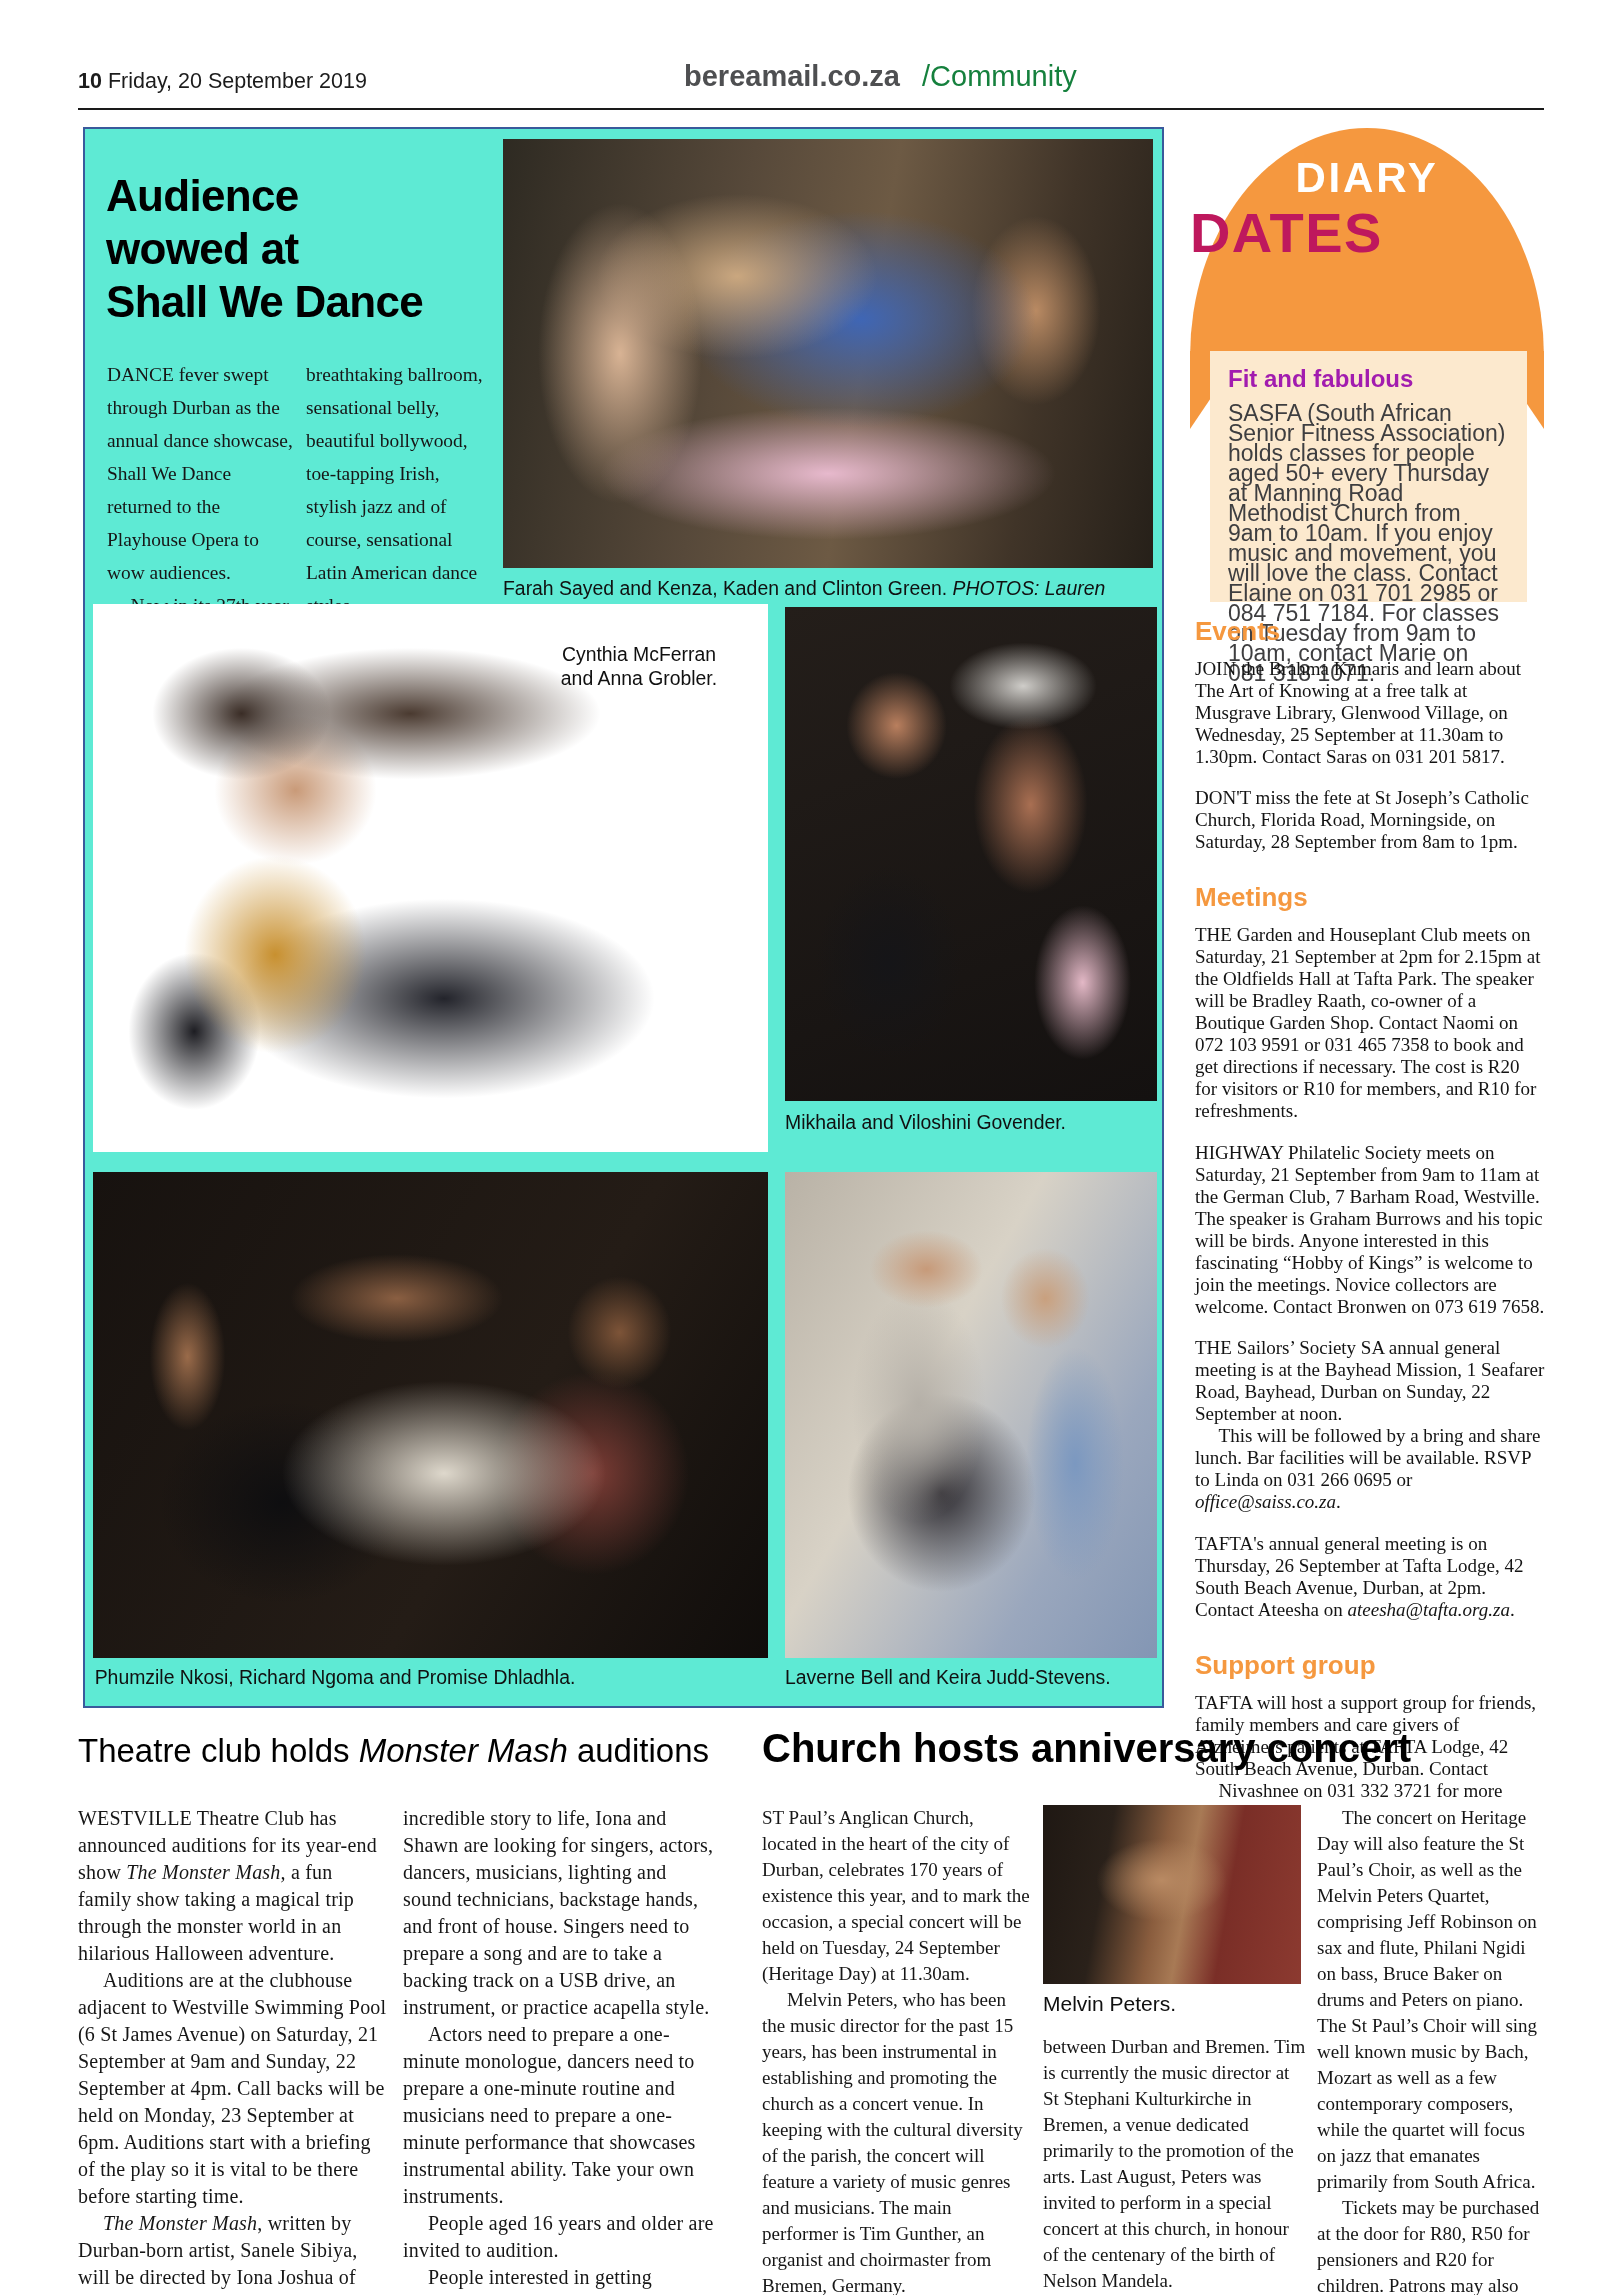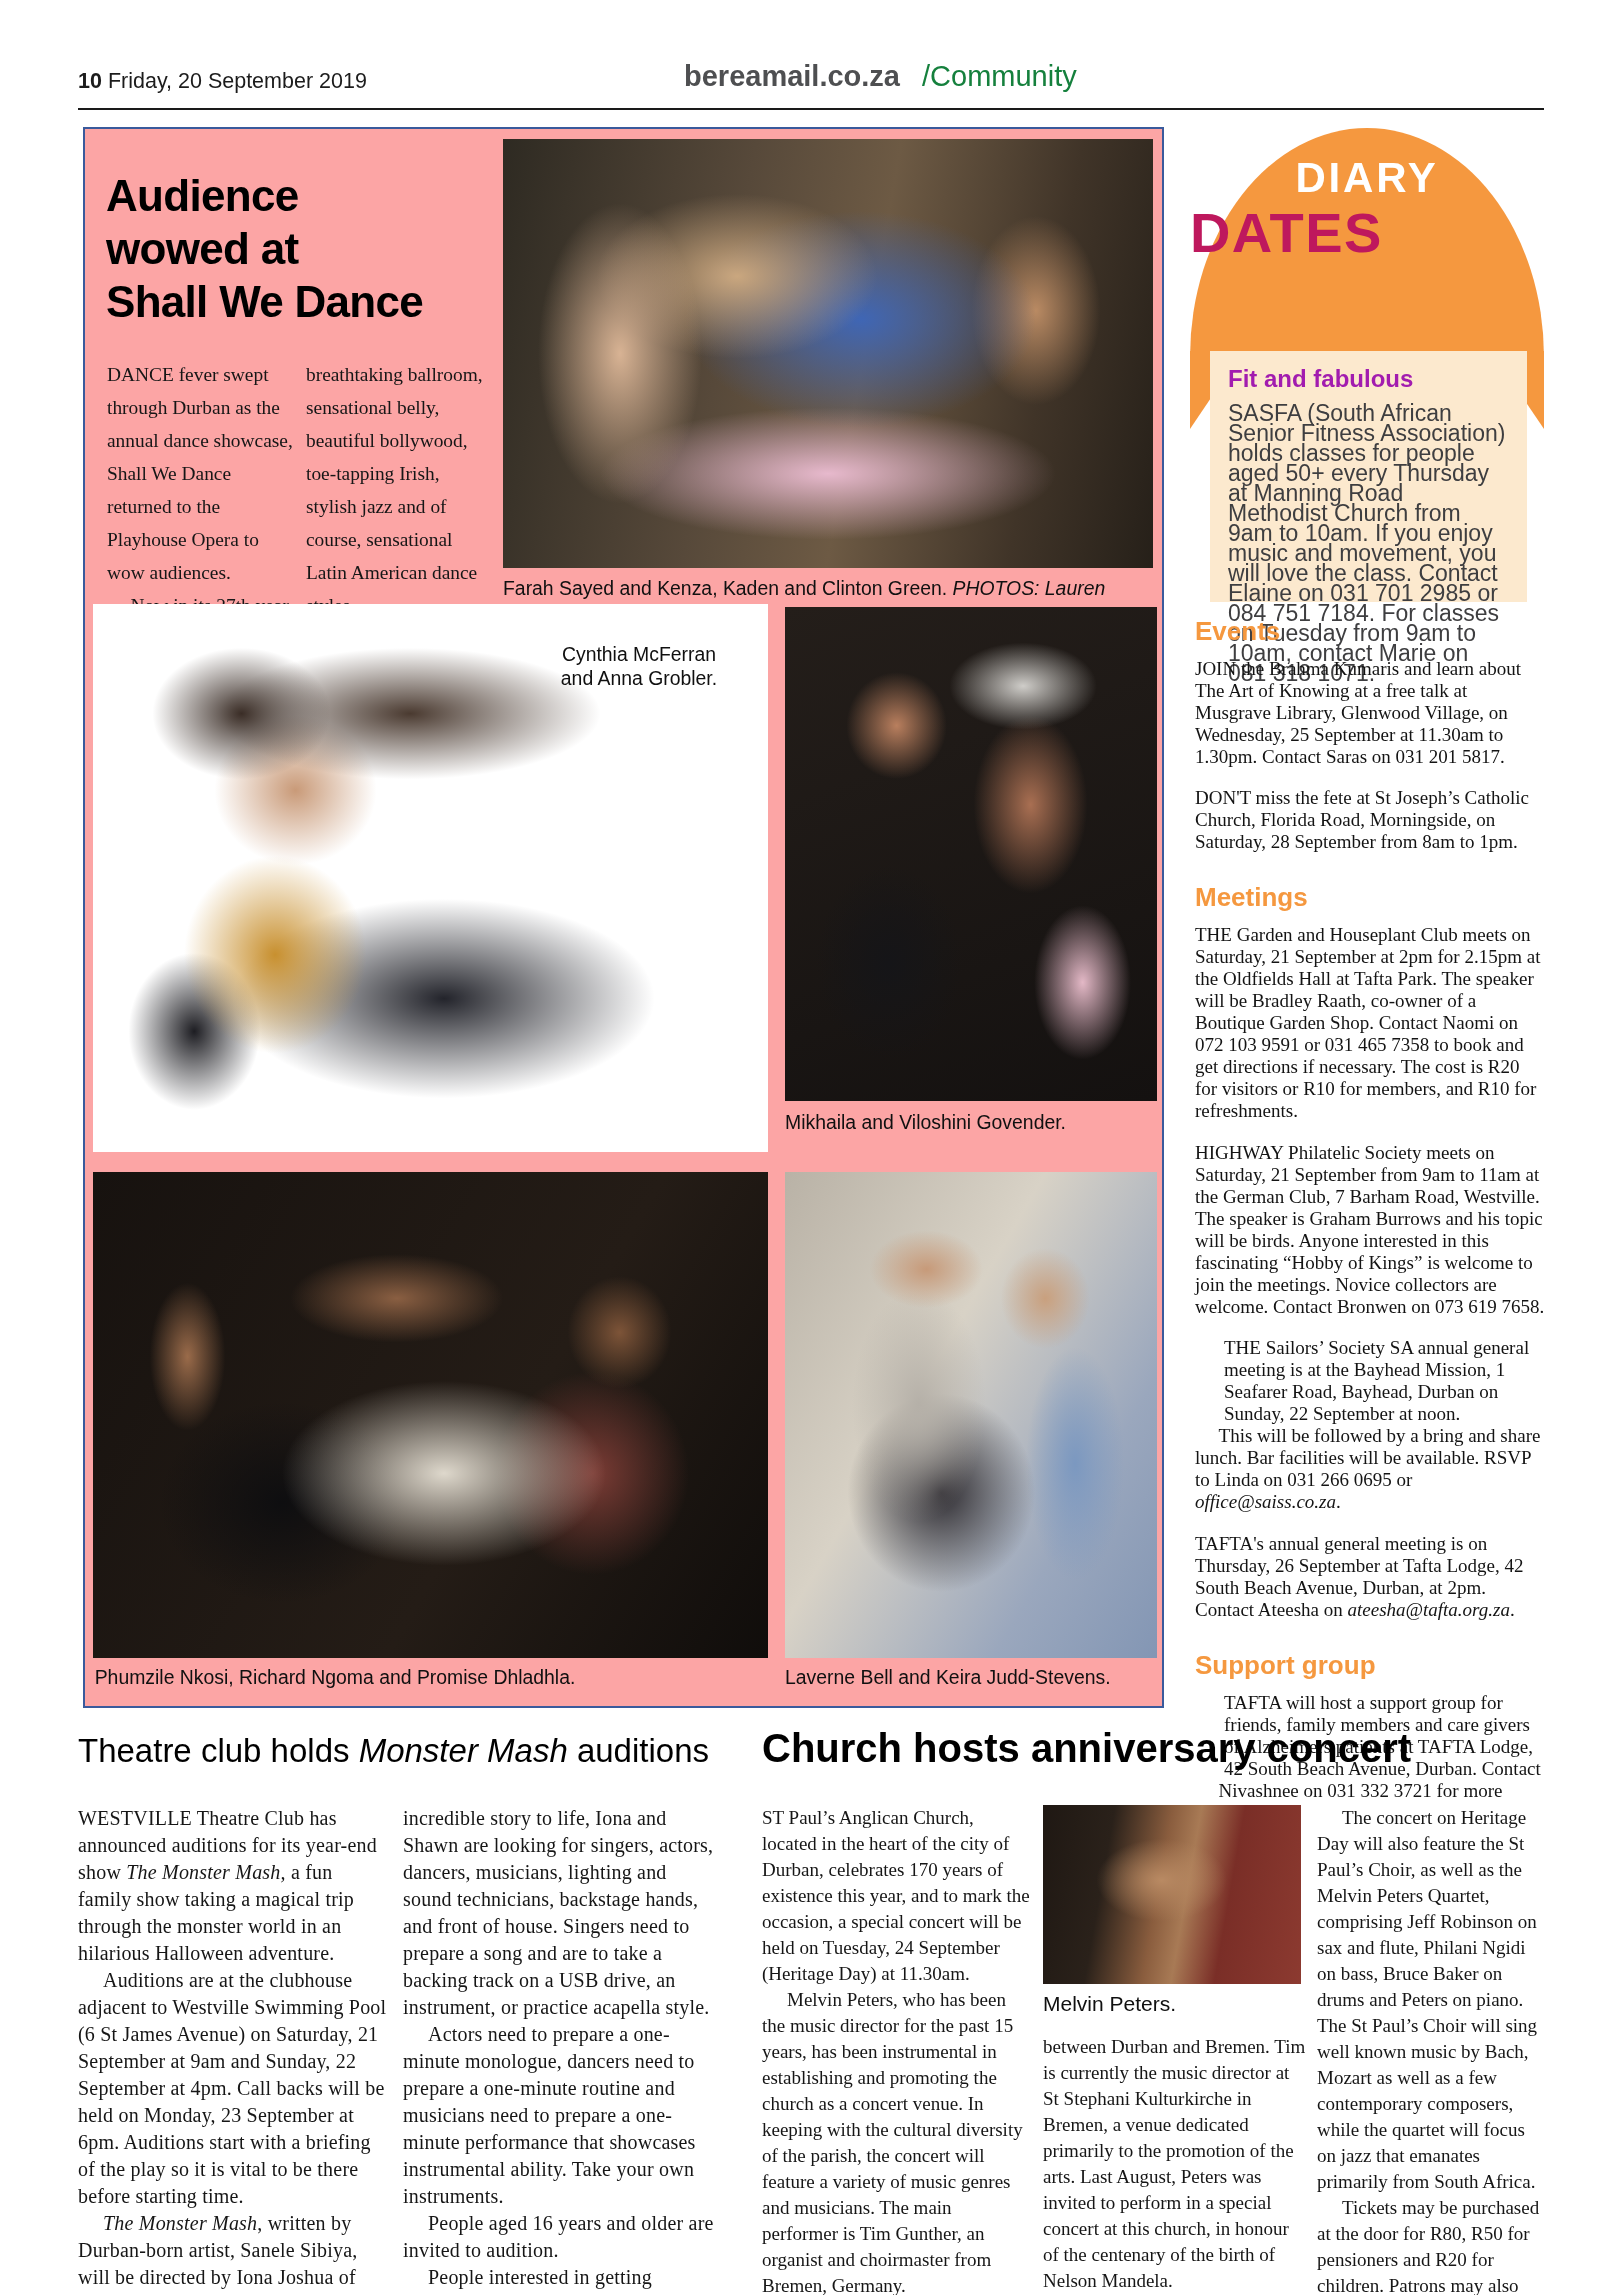--- a/index.html
+++ b/index.html
@@ -14,21 +14,21 @@
 
   
   .hdr-left{left:78px;top:69px;font-size:21.5px;color:#1c1c1c;}
   .hdr-left b{font-weight:700;}
   .hdr-site{left:684px;top:60px;width:347px;text-align:right;font-size:29px;}
   .hdr-site .brand{font-weight:700;color:#4e4f51;}
   .hdr-site .sect{font-weight:400;color:#15803d;margin-left:22px;}
   .hdr-rule{left:78px;top:108px;width:1466px;height:2.1px;background:#1a1a1a;}
 
   
-  .main-box{left:83px;top:127px;width:1077px;height:1577px;border:2.8px solid #3A5A9C;background:#fca5a5;}
+  .main-box{left:83px;top:127px;width:1077px;height:1577px;border:2.8px solid #3A5A9C;background:#5eead4;}
   .m-title{left:21px;top:11px;width:410px;font-size:44px;line-height:53px;letter-spacing:-0.7px;color:#000;}
   .m-col{top:229px;width:186px;}
   .m-col p{margin:0 0 0 0;}
   .m-col p + p{text-indent:23.6px;}
   .cap{font-size:19.4px;line-height:23.6px;color:#101010;font-family:"Liberation Sans",sans-serif;}
 
   .ph{position:absolute;}
   .photo-top{left:418px;top:9.7px;width:650px;height:429px;
     background:
       radial-gradient(closest-side at 18% 50%,#d8b394,rgba(216,179,148,0) 70%),
@@ -89,21 +89,21 @@
   .fit-box h3{margin:0 0 9.7px 0;font-size:24px;font-weight:700;color:#a21caf;}
   .fit-box .fb{font-size:23px;line-height:20px;color:#3e3e40;}
 
   
   .side-flow{left:1195px;top:616px;width:351px;}
   .side-flow h3{margin:0 0 11px 0;font-size:26px;font-weight:700;color:#F5983F;
                 font-family:"Liberation Sans",sans-serif;}
   .side-flow section{margin-bottom:29px;}
   .side-flow p{margin:0 0 19.4px 0;font-size:19px;line-height:22px;color:#141414;
                font-family:"Liberation Serif",serif;}
-  .side-flow p.tight{margin-bottom:0;margin-left:29px;}
+  .side-flow p.tight{margin-bottom:0;}
   .side-flow p.ind2{text-indent:23.6px;margin-top:0;}
 
   
   .th-headline{left:78px;top:1733px;width:666px;font-size:33px;line-height:36px;color:#000;}
   .th-col1{left:78px;top:1805px;width:311px;}
   .th-col2{left:403px;top:1805px;width:312px;}
   .th-col1 p,.th-col2 p{font-size:20px;line-height:27px;letter-spacing:0.2px;}
 
   .ch-headline{left:762px;top:1727px;width:791px;font-size:40px;line-height:43px;font-weight:700;color:#000;}
   .ch-col{top:1805px;}

